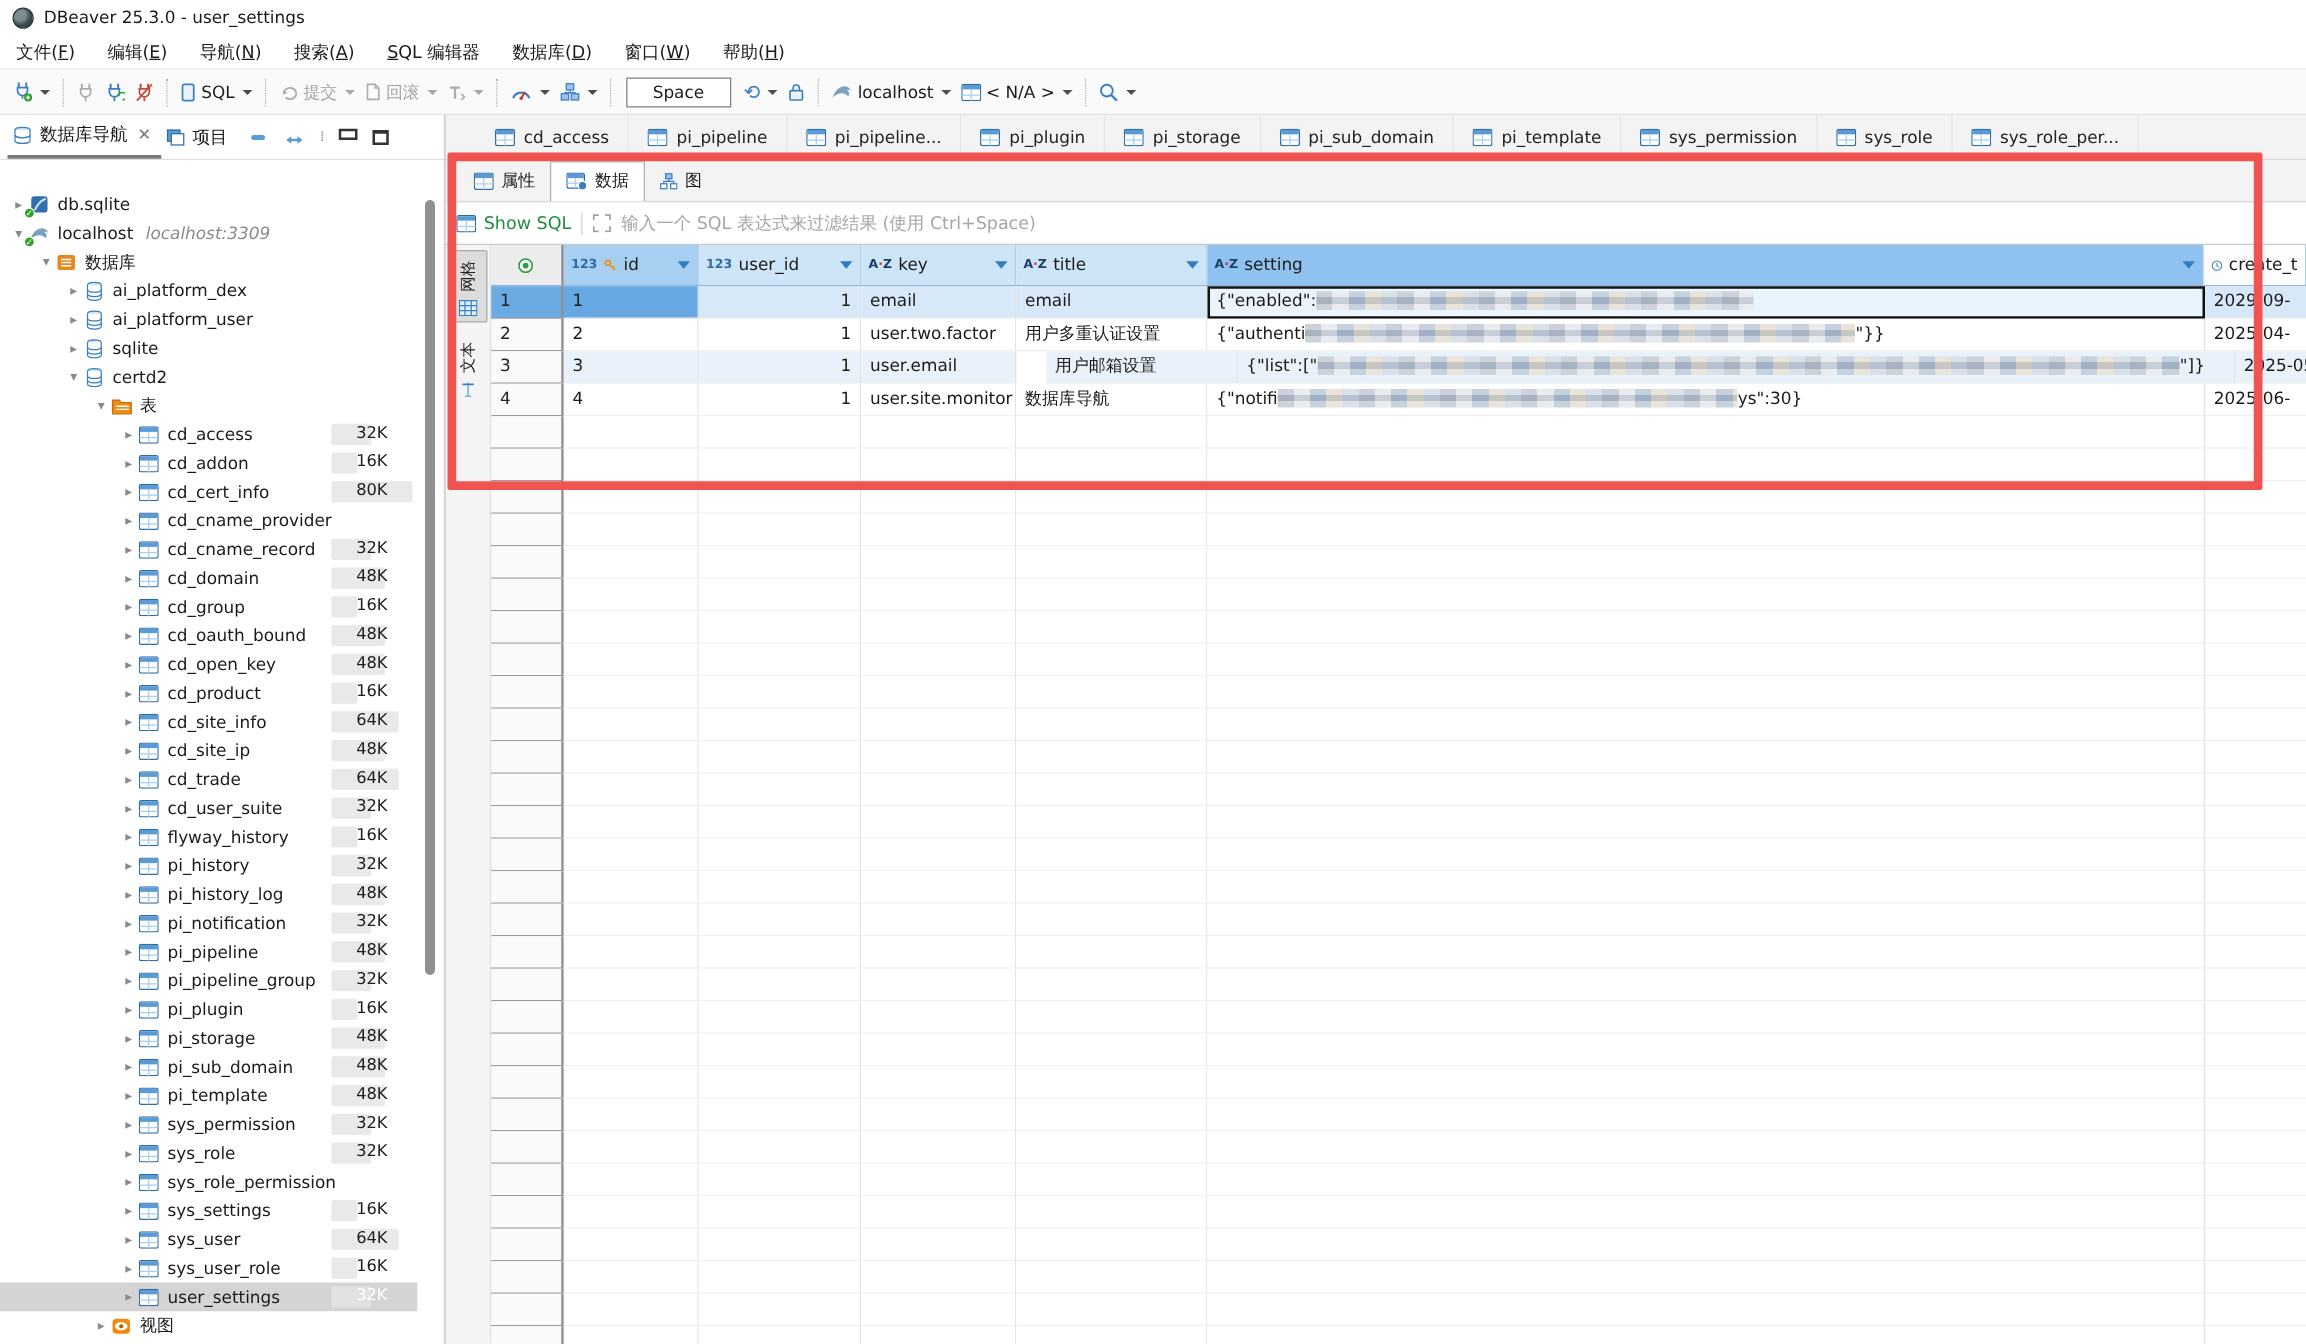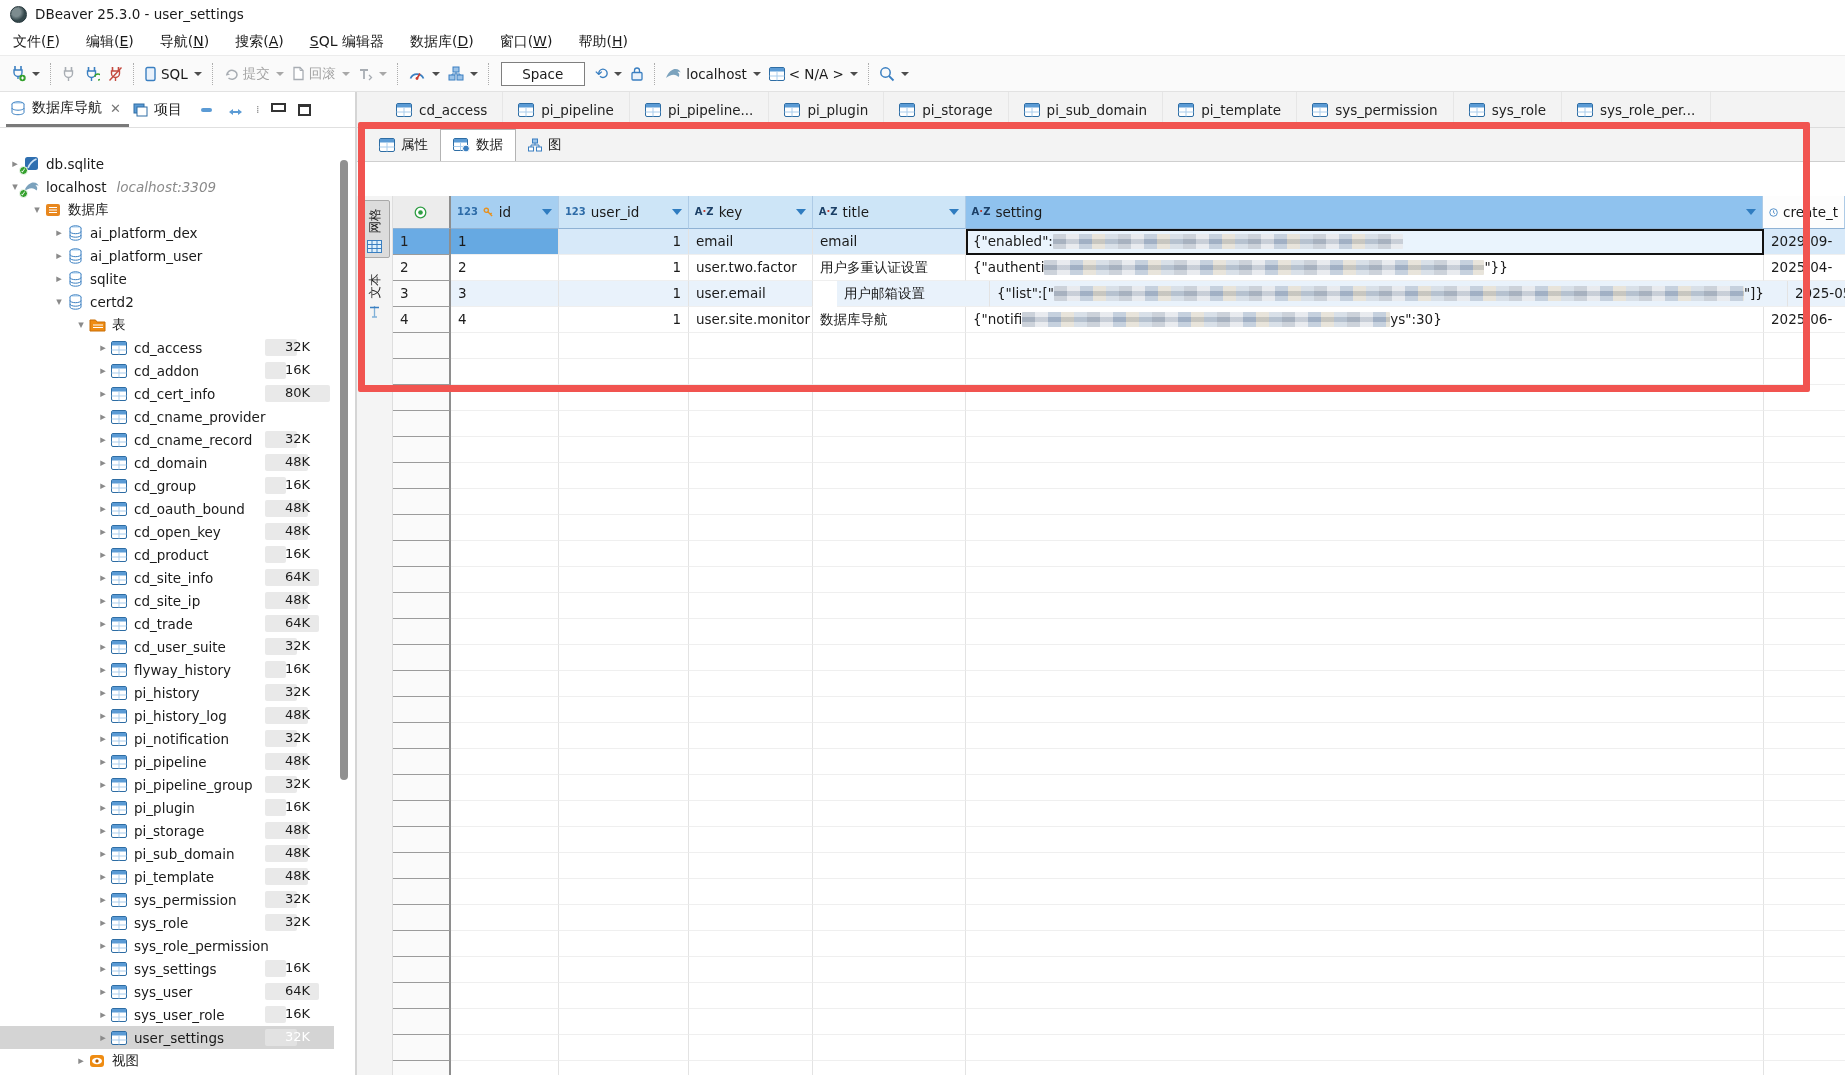--- a/index.html
+++ b/index.html
@@ -886,20 +886,35 @@
           <svg width="14" height="14" viewBox="0 0 14 14">
             <rect x="4.5" y="1" width="5" height="4" fill="#9cc3e8" stroke="#3a7fc1"></rect>
             <rect x="0.5" y="9" width="5" height="4" fill="#fff" stroke="#3a7fc1"></rect>
             <rect x="8.5" y="9" width="5" height="4" fill="#fff" stroke="#3a7fc1"></rect>
             <path d="M7 5v2M3 9V7h8v2" stroke="#3a7fc1" fill="none"></path>
           </svg>
         </span>
         <span>图</span>
       </div>
     </div>
+  <div id="filter-bar">
+    <span id="show-sql">
+      <svg width="16" height="14" viewBox="0 0 16 14">
+          <rect x="0.5" y="0.5" width="15" height="13" rx="1.5" fill="#fff" stroke="#2e6da4"></rect>
+          <rect x="1" y="1" width="14" height="3.5" fill="#5b9bd5"></rect>
+          <path d="M8 4.5v9M0.5 9h15" stroke="#aacdec"></path>
+        </svg>
+      <span>Show SQL</span>
+    </span>
+    <span class="fsep"></span>
+    <svg width="15" height="15" viewBox="0 0 15 15">
+        <path d="M1 5V1h4M10 1h4v4M14 10v4h-4M5 14H1v-4" fill="none" stroke="#9aa3ad" stroke-width="1.4"></path>
+      </svg>
+    <span id="filter-ph">输入一个 SQL 表达式来过滤结果 (使用 Ctrl+Space)</span>
+  </div>
   <div id="grid">
     <div id="pres-strip">
       <div class="pres-btn pressed">
         <span class="vtext">
             <span>网格</span>
           </span>
         <svg width="15" height="13" viewBox="0 0 15 13">
             <rect x="0.5" y="0.5" width="14" height="12" fill="#dff0fb" stroke="#3a7fc1"></rect>
             <path d="M0.5 4.5h14M0.5 8.5h14M5 0.5v12M10 0.5v12" stroke="#3a7fc1"></path>
           </svg>

